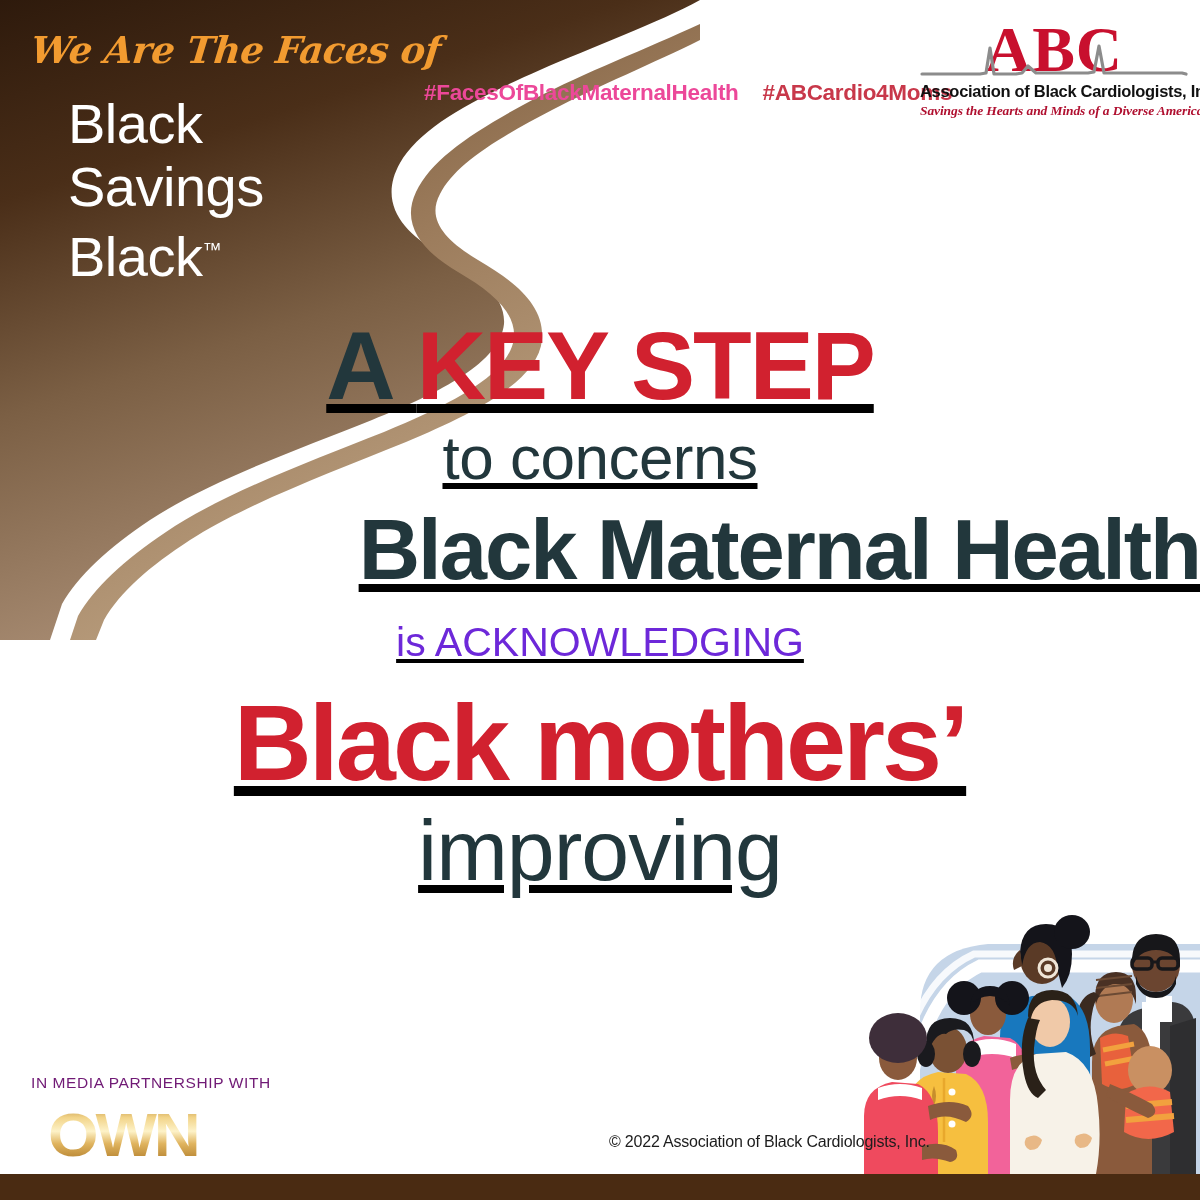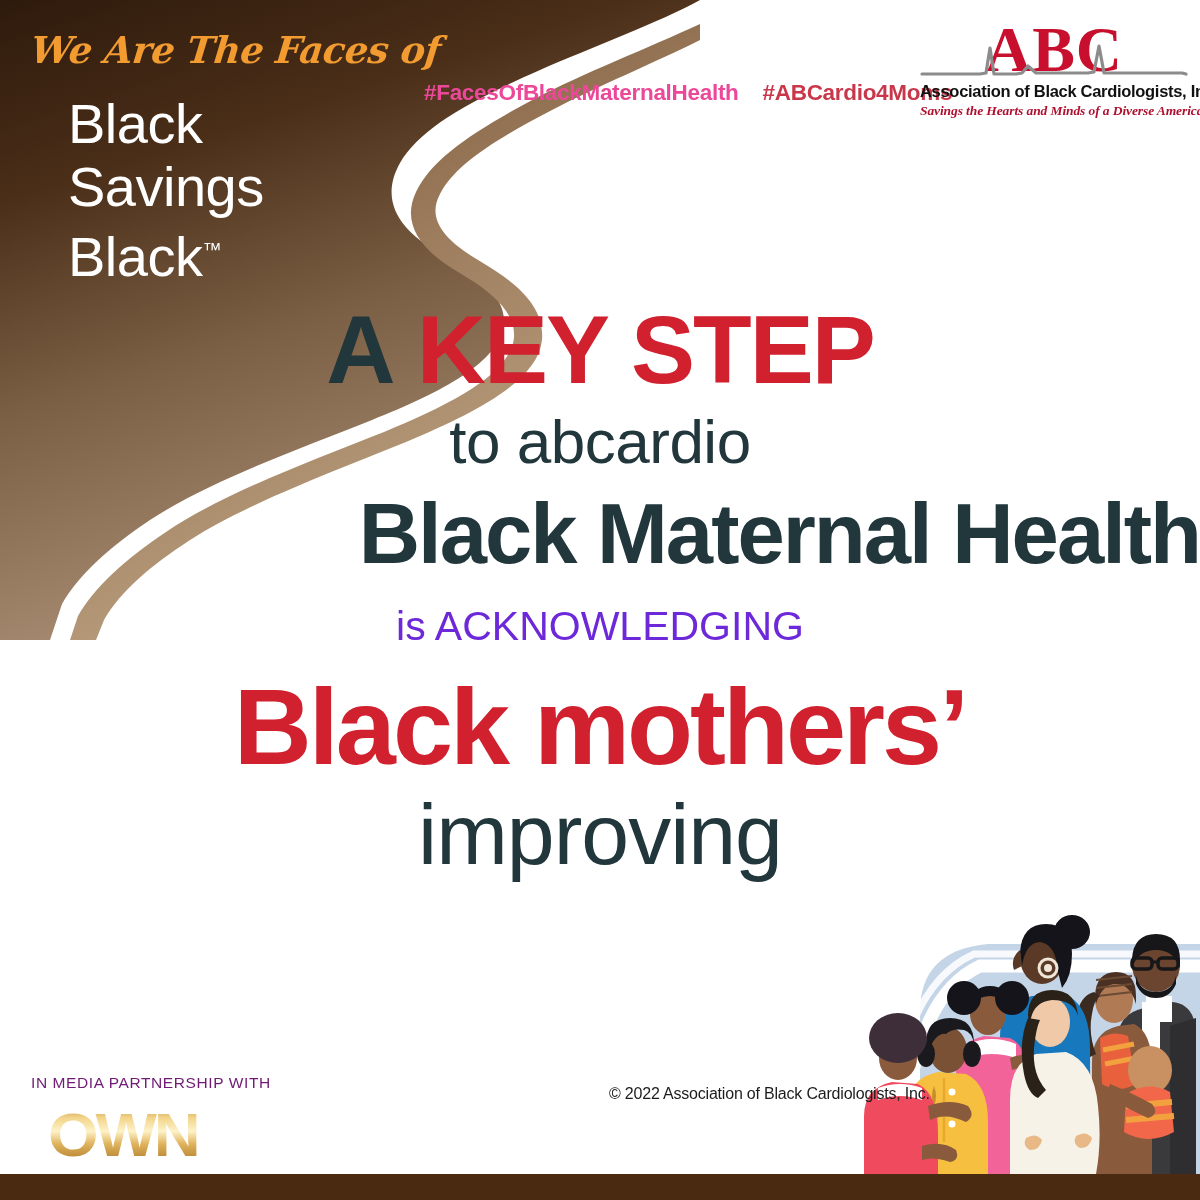--- a/index.html
+++ b/index.html
@@ -71,22 +71,23 @@
   .abc-tag{
     position:absolute;left:0;top:81px;width:268px;
     text-align:center;
     font-family:"Liberation Serif", serif;
     font-style:italic;font-weight:bold;
     font-size:13.5px;color:#B01030;letter-spacing:-0.1px;white-space:nowrap;
   }
 
   
   .headline{
-    position:absolute;left:0;top:300px;width:1200px;
+    position:absolute;left:0;top:316px;width:1200px;
     text-align:center;
+    text-decoration:underline;
   }
   .line1{
     font-family:"Liberation Sans", sans-serif;
     font-weight:bold;
     font-size:96px;line-height:100px;
     letter-spacing:-1px;
   }
   .line1 .word-a{color:#22373C;}
   .line1 .word-key{color:#D1212F;letter-spacing:-2px;}
   .line2{
@@ -127,21 +128,21 @@
     color:transparent;
     -webkit-text-fill-color:transparent;
     transform:scaleX(1.05);
     transform-origin:left center;
   }
   .website{
     position:absolute;left:301px;top:1128px;
     font-size:24.5px;color:#2b2b2b;letter-spacing:-0.2px;
   }
   .copyright{
-    position:absolute;left:609px;top:1085px;
+    position:absolute;left:609px;top:1133px;
     font-size:16px;color:#1c1c1c;letter-spacing:-0.2px;
   }
 
   
   .bottom-bar{
     position:absolute;left:0;bottom:0;width:1200px;height:26px;
     background:#4A2B12;
   }
 
   
@@ -218,21 +219,21 @@
       <svg class="abc-ekg" viewBox="0 0 268 44" xmlns="http://www.w3.org/2000/svg">
         <path d="M2,34 L60,34 L66,33 L70,8 L74,34 L96,34 L102,33 L108,26 L116,33 L168,33 L174,32 L179,6 L184,33 L262,33 L266,34" fill="none" stroke="#8C8C8C" stroke-width="3.2" stroke-linejoin="round" stroke-linecap="round"></path>
       </svg>
     </div>
     <div class="abc-name">Association of Black Cardiologists, Inc.</div>
     <div class="abc-tag">Savings the Hearts and Minds of a Diverse America</div>
   </div>
 
   <div class="headline">
     <div class="line1"><span class="word-a">A </span><span class="word-key">KEY STEP</span></div>
-    <div class="line2">to abcardio</div>
+    <div class="line2">to concerns</div>
     <div class="line3">Black Maternal Health</div>
     <div class="line4">is ACKNOWLEDGING</div>
     <div class="line5">Black mothers’</div>
     <div class="line6">improving</div>
   </div>
 
   <div class="family">
     <svg width="340" height="282" viewBox="0 0 340 282" xmlns="http://www.w3.org/2000/svg">
 
       <path d="M60,282 L60,120 Q60,58 128,52 L340,52 L340,282 Z" fill="#C5D5E8"></path>

